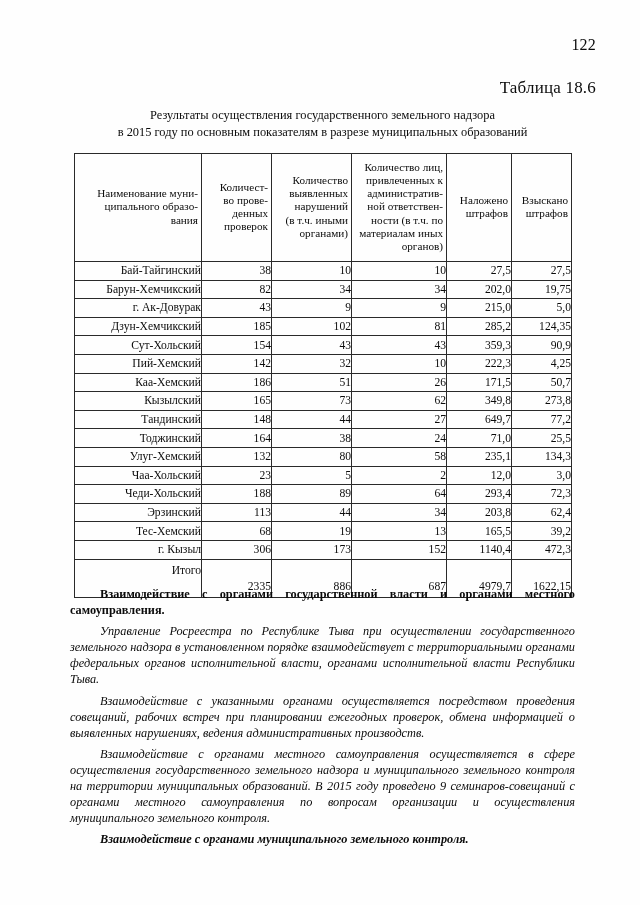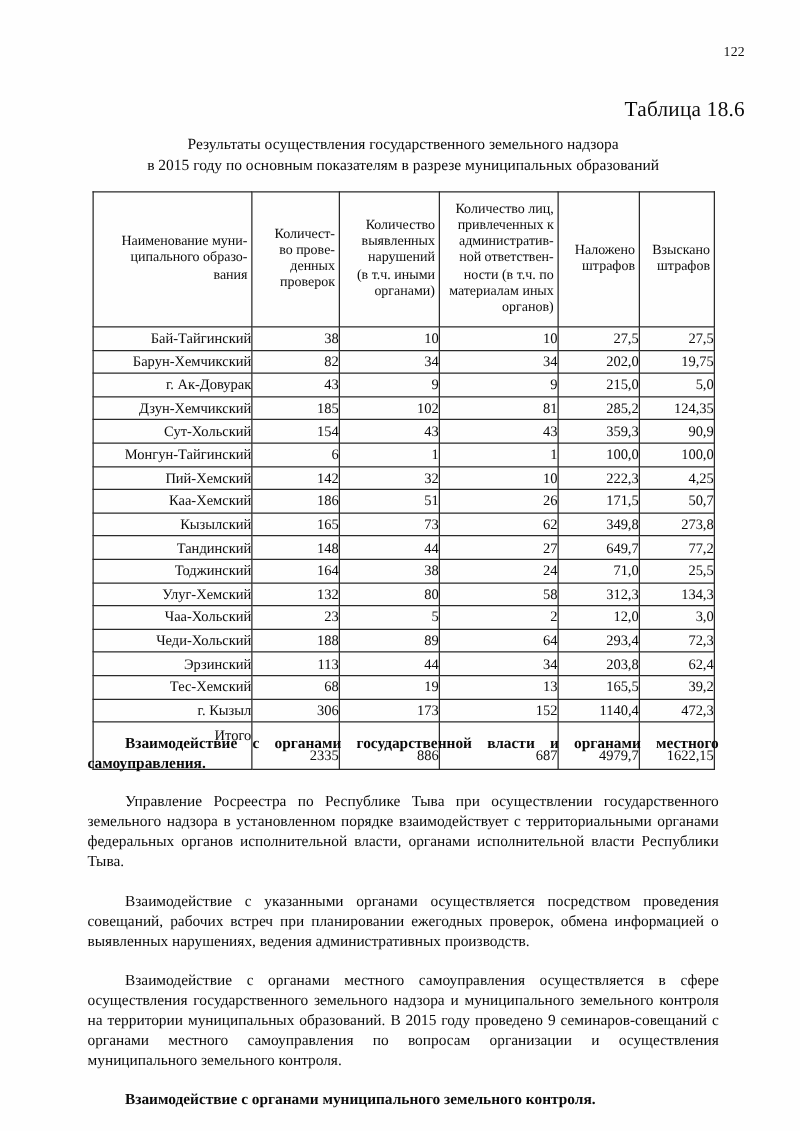--- a/index.html
+++ b/index.html
@@ -20,21 +20,21 @@
     position: absolute;
     left: 0; top: 0;
     width: 640px;
     height: 905px;
     background: #fefefe;
   }
   .page-number {
     position: absolute;
     right: 44px;
     top: 36px;
-    font-size: 11px;
+    font-size: 16px;
     letter-spacing: 0.2px;
   }
   .table-label {
     position: absolute;
     right: 44px;
     top: 78px;
     font-size: 17px;
     letter-spacing: 0.2px;
   }
   .doc-title {
@@ -116,21 +116,21 @@
     margin: 0 0 0 0;
     font-size: 12.3px;
     line-height: 16.1px;
     text-align: justify;
     text-indent: 30px;
     text-justify: inter-word;
   }
   p.para.bold {
     font-weight: bold;
   }
-  p.para + p.para { margin-top: 15px; }
+  p.para + p.para { margin-top: 5px; font-style: italic; }
 </style>
 </head>
 <body>
 
 <div class="page">
 
   <div class="page-number">122</div>
 
   <div class="table-label">Таблица 18.6</div>
 
@@ -193,28 +193,20 @@
         </tr>
         <tr>
           <td class="name">Сут-Хольский</td>
           <td class="num">154</td>
           <td class="num">43</td>
           <td class="num">43</td>
           <td class="num">359,3</td>
           <td class="num">90,9</td>
         </tr>
         <tr>
-          <td class="name">Монгун-Тайгинский</td>
-          <td class="num">6</td>
-          <td class="num">1</td>
-          <td class="num">1</td>
-          <td class="num">100,0</td>
-          <td class="num">100,0</td>
-        </tr>
-        <tr>
           <td class="name">Пий-Хемский</td>
           <td class="num">142</td>
           <td class="num">32</td>
           <td class="num">10</td>
           <td class="num">222,3</td>
           <td class="num">4,25</td>
         </tr>
         <tr>
           <td class="name">Каа-Хемский</td>
           <td class="num">186</td>
@@ -245,21 +237,21 @@
           <td class="num">38</td>
           <td class="num">24</td>
           <td class="num">71,0</td>
           <td class="num">25,5</td>
         </tr>
         <tr>
           <td class="name">Улуг-Хемский</td>
           <td class="num">132</td>
           <td class="num">80</td>
           <td class="num">58</td>
-          <td class="num">312,3</td>
+          <td class="num">235,1</td>
           <td class="num">134,3</td>
         </tr>
         <tr>
           <td class="name">Чаа-Хольский</td>
           <td class="num">23</td>
           <td class="num">5</td>
           <td class="num">2</td>
           <td class="num">12,0</td>
           <td class="num">3,0</td>
         </tr>

